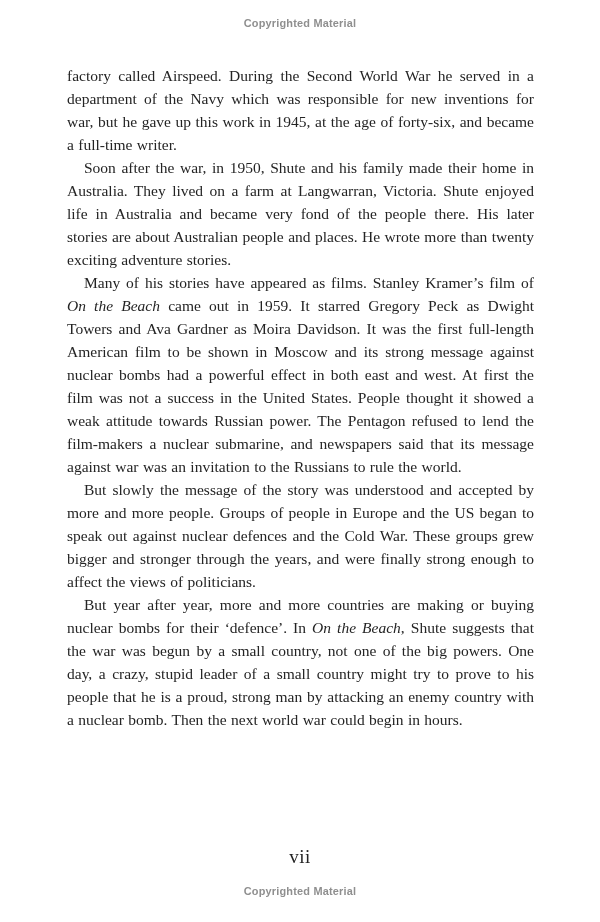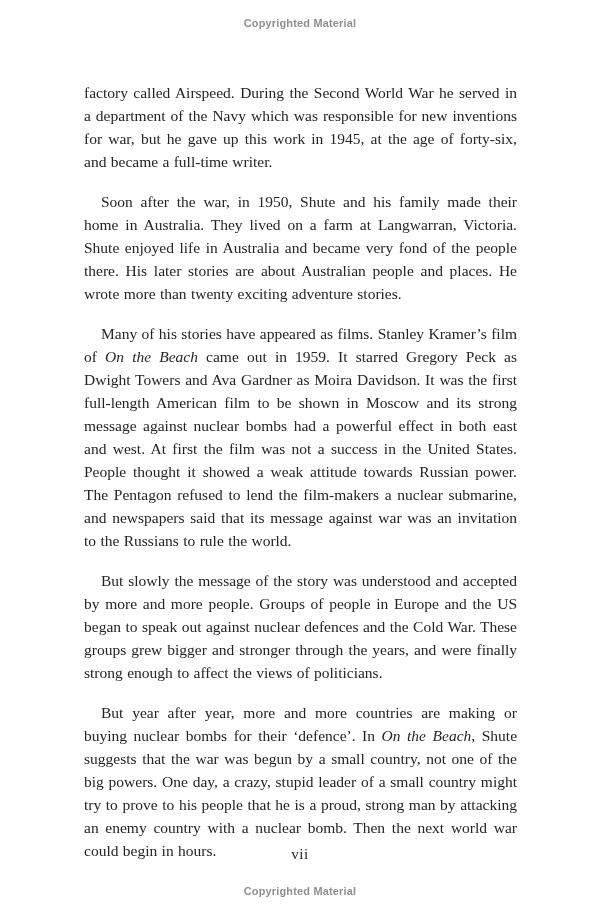--- a/index.html
+++ b/index.html
@@ -34,34 +34,34 @@
     top: 64px;
     width: 467px;
     font-family: "Liberation Serif", serif;
     font-size: 15.5px;
     line-height: 23px;
     color: var(--text-color, #242424);
     text-align: justify;
     word-spacing: 0.5px;
   }
   .body-text p {
-    margin: 17px;
+    margin: 0;
     padding: 0;
   }
   .body-text p.indent {
     text-indent: 17px;
   }
   .page-number {
     position: absolute;
     left: 0;
     top: 846px;
     width: 100%;
     text-align: center;
     font-family: "Liberation Serif", serif;
-    font-size: 15px;
+    font-size: 19px;
     letter-spacing: 0.5px;
     color: var(--text-color, #242424);
   }
 </style>
 </head>
 <body>
 
 <div class="page">
 
   <div class="copyright-notice copyright-top">Copyrighted Material</div>

